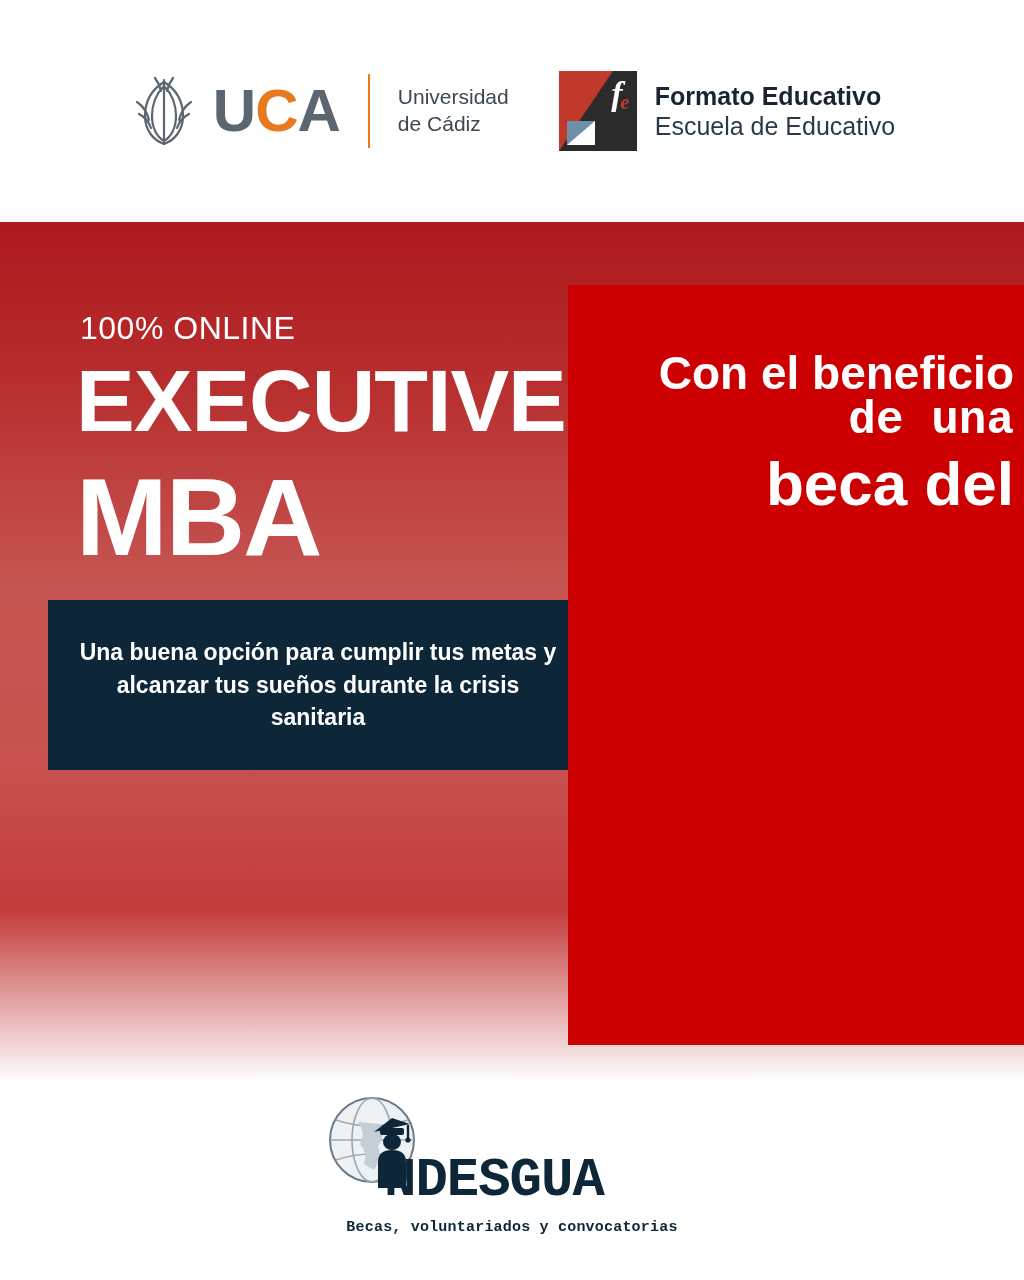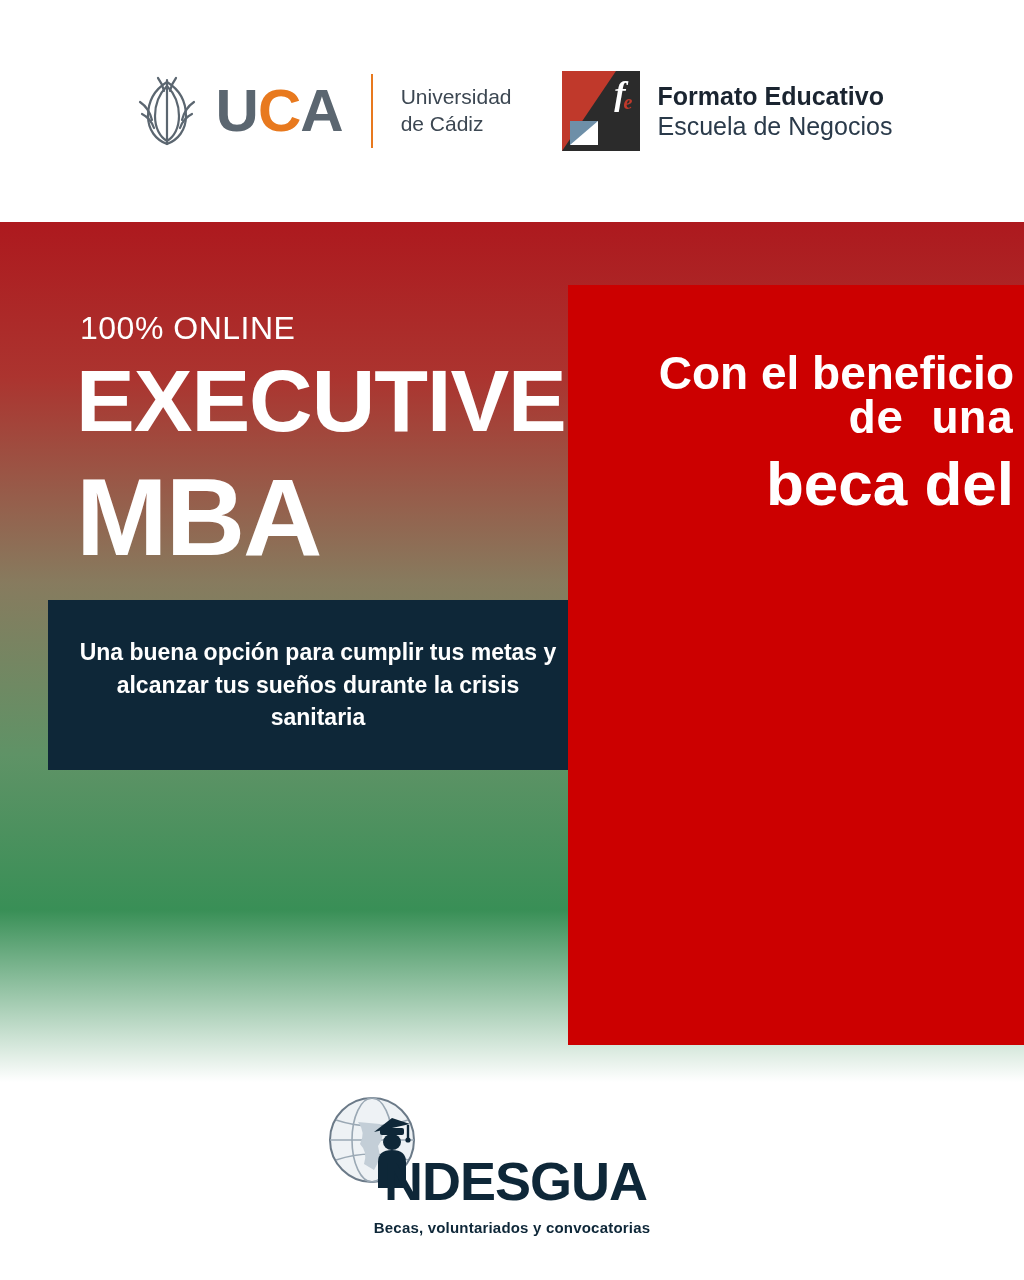--- a/index.html
+++ b/index.html
@@ -5,21 +5,21 @@
   * { box-sizing: border-box; margin: 0; padding: 0; }
   html, body {
     width: 1024px; height: 1280px;
     background: #ffffff;
     font-family: "Liberation Sans", sans-serif;
     overflow: hidden;
   }
   .poster {
     position: relative;
     width: 1024px; height: 1280px;
-    background: #15803d;
+    background: #b91c1c;
     padding-left: 33px;
   }
 
   
   .header {
     position: absolute;
     top: 0; left: 0;
     width: 1024px; height: 222px;
     background: #ffffff;
     display: flex;
@@ -158,20 +158,21 @@
   .footer {
     position: absolute;
     left: 0; bottom: 0;
     width: 1024px; height: 198px;
     background: #ffffff;
     display: flex;
     flex-direction: column;
     align-items: center;
     justify-content: flex-start;
     padding-top: 10px;
+    font-family: Liberation Mono, monospace;
   }
   .indesgua-row {
     position: relative;
     width: 380px;
     height: 112px;
   }
   .globe {
     position: absolute;
     left: 0; top: 0;
     width: 112px; height: 112px;
@@ -232,21 +233,21 @@
           <path d="M2 2 L56 2 L56 46 L2 82 Z" fill="#c0392b"></path>
           <path d="M56 2 L80 2 L80 82 L2 82 Z" fill="#2b2b2b"></path>
           <rect x="10" y="52" width="28" height="24" fill="#ffffff"></rect>
           <path d="M10 52 L38 52 L10 76 Z" fill="#6e8fa8"></path>
           <text x="60" y="36" font-family="Liberation Serif, serif" font-size="34" font-style="italic" font-weight="bold" fill="#ffffff" text-anchor="middle">f</text>
           <text x="68" y="40" font-family="Liberation Serif, serif" font-size="20" font-style="italic" font-weight="bold" fill="#c0392b" text-anchor="middle">e</text>
         </svg>
       </span>
       <span>
         <div class="fe-text-1">Formato Educativo</div>
-        <div class="fe-text-2">Escuela de Negocios</div>
+        <div class="fe-text-2">Escuela de Educativo</div>
       </span>
     </div>
   </div>
 
   <div class="body-area">
     <div class="kicker">100% ONLINE</div>
     <div class="title-1">EXECUTIVE</div>
     <div class="title-2">MBA</div>
 
     <div class="navy-box">

